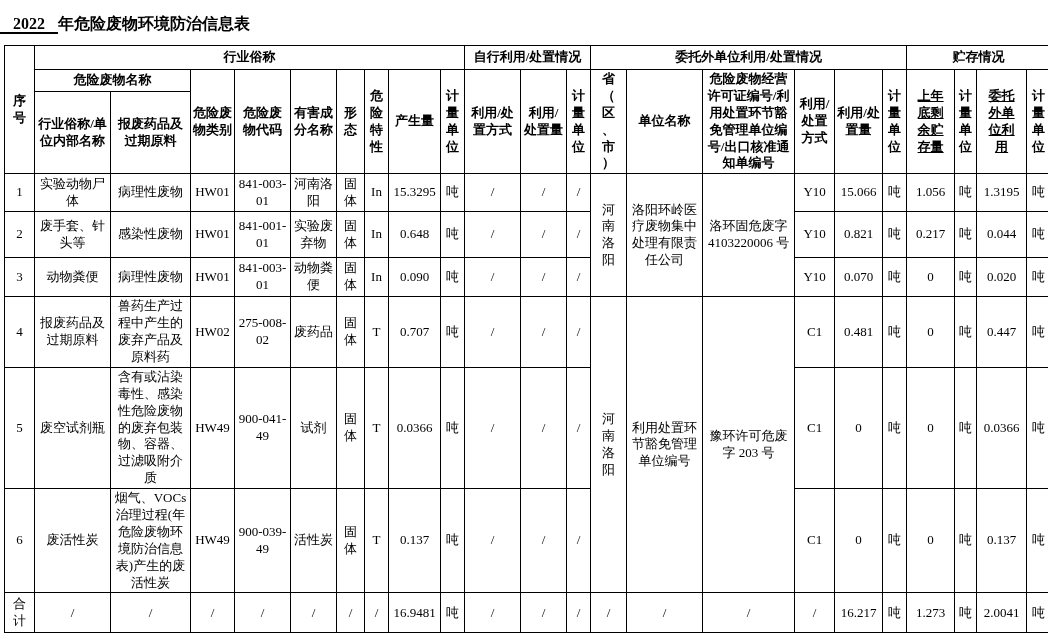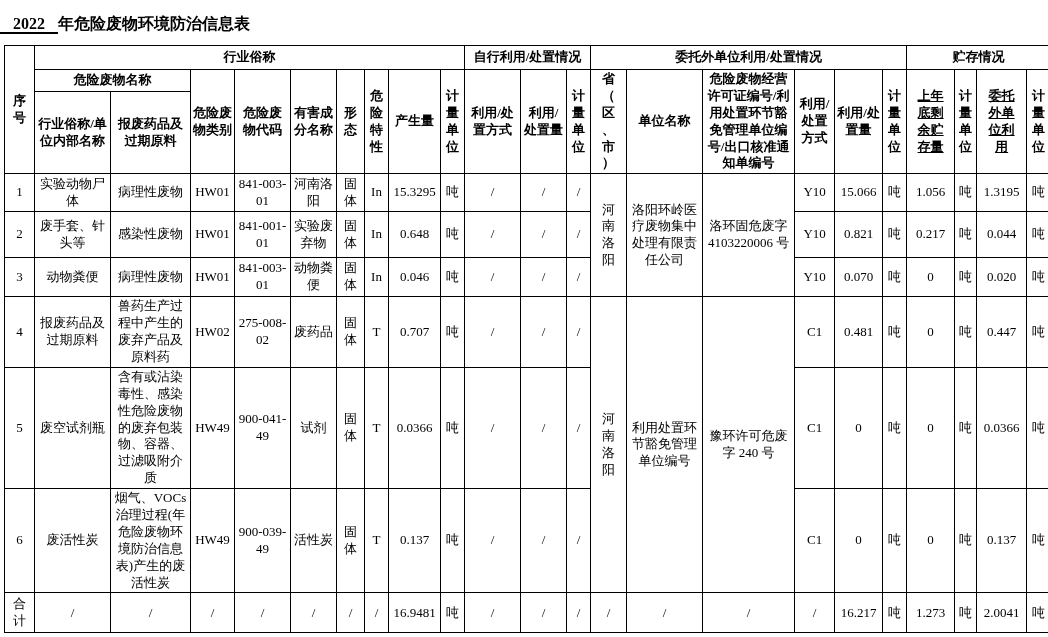--- a/index.html
+++ b/index.html
@@ -168,21 +168,21 @@
       </tr>
       <tr style="height:39px">
         <td>3</td>
         <td>动物粪便</td>
         <td>病理性废物</td>
         <td>HW01</td>
         <td class="num">841-003-01</td>
         <td>动物粪便</td>
         <td>固体</td>
         <td>In</td>
-        <td class="num">0.046</td>
+        <td class="num">0.090</td>
         <td>吨</td>
         <td>/</td>
         <td>/</td>
         <td>/</td>
         <td>Y10</td>
         <td class="num">0.070</td>
         <td>吨</td>
         <td class="num">0</td>
         <td>吨</td>
         <td class="num">0.020</td>
@@ -197,21 +197,21 @@
         <td>废药品</td>
         <td>固体</td>
         <td>T</td>
         <td class="num">0.707</td>
         <td>吨</td>
         <td>/</td>
         <td>/</td>
         <td>/</td>
         <td rowspan="3" class="narrow-pad">河南洛阳</td>
         <td rowspan="3">利用处置环节豁免管理单位编号</td>
-        <td rowspan="3">豫环许可危废字 240 号</td>
+        <td rowspan="3">豫环许可危废字 203 号</td>
         <td>C1</td>
         <td class="num">0.481</td>
         <td>吨</td>
         <td class="num">0</td>
         <td>吨</td>
         <td class="num">0.447</td>
         <td>吨</td>
       </tr>
       <tr style="height:95px">
         <td>5</td>

